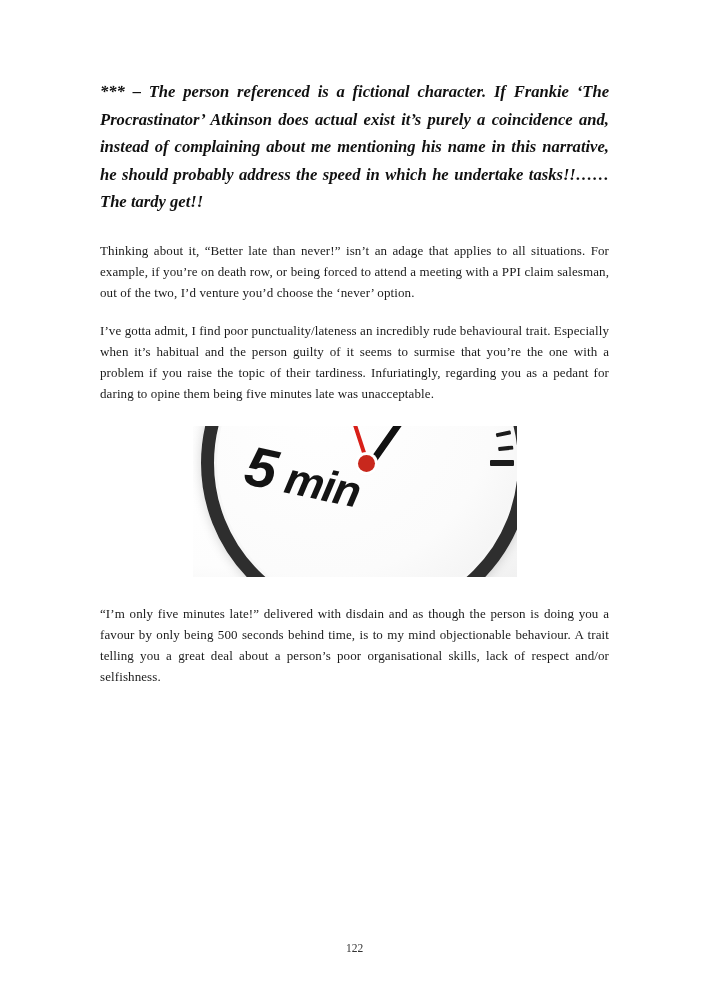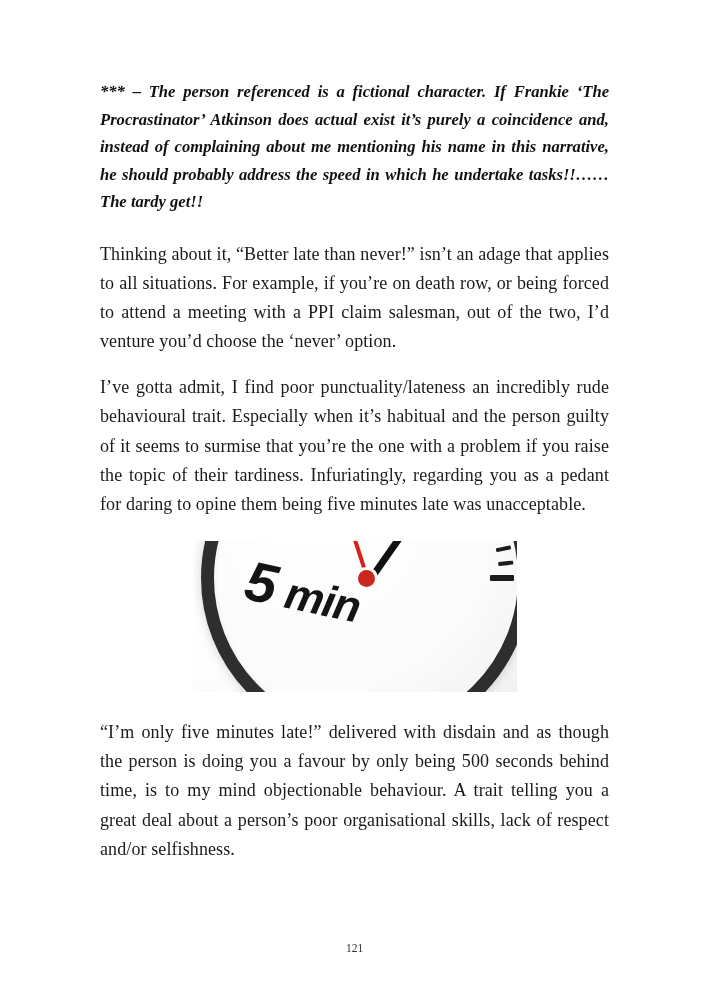--- a/index.html
+++ b/index.html
@@ -23,21 +23,21 @@
     background: #ffffff;
     padding-left: 47px;
   }
   .content {
     position: absolute;
     left: 100px;
     top: 78px;
     width: 509px;
   }
   .para {
-    font-size: 18px;
+    font-size: 13px;
     line-height: 1.62;
     text-align: justify;
     margin: 0 0 17px 0;
     letter-spacing: 0.1px;
   }
   .note {
     font-family: "Liberation Serif", serif;
     font-weight: bold;
     font-style: italic;
     font-size: 16.6px;
@@ -213,14 +213,14 @@
         </div>
         <div class="clock-rim"></div>
         <div class="five-min-text"><span class="num">5</span> <span>min</span></div>
       </div>
     </div>
 
     <p class="para">“I’m only five minutes late!” delivered with disdain and as though the person is doing you a favour by only being 500 seconds behind time, is to my mind objectionable behaviour. A trait telling you a great deal about a person’s poor organisational skills, lack of respect and/or selfishness.</p>
 
   </div>
 
-  <div class="page-number">121</div>
+  <div class="page-number">122</div>
 </div>
 
 </body></html>

